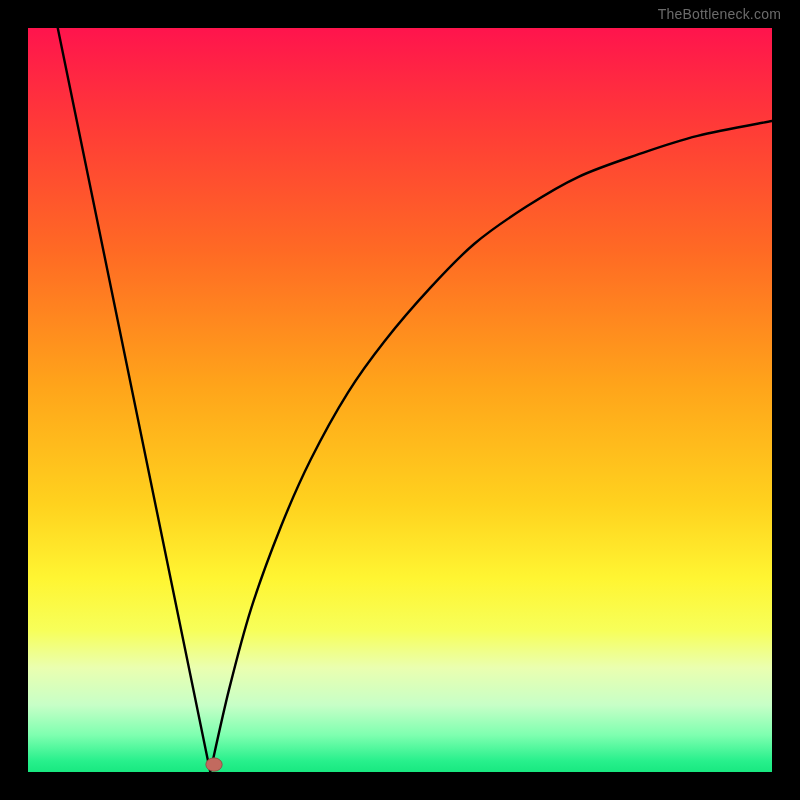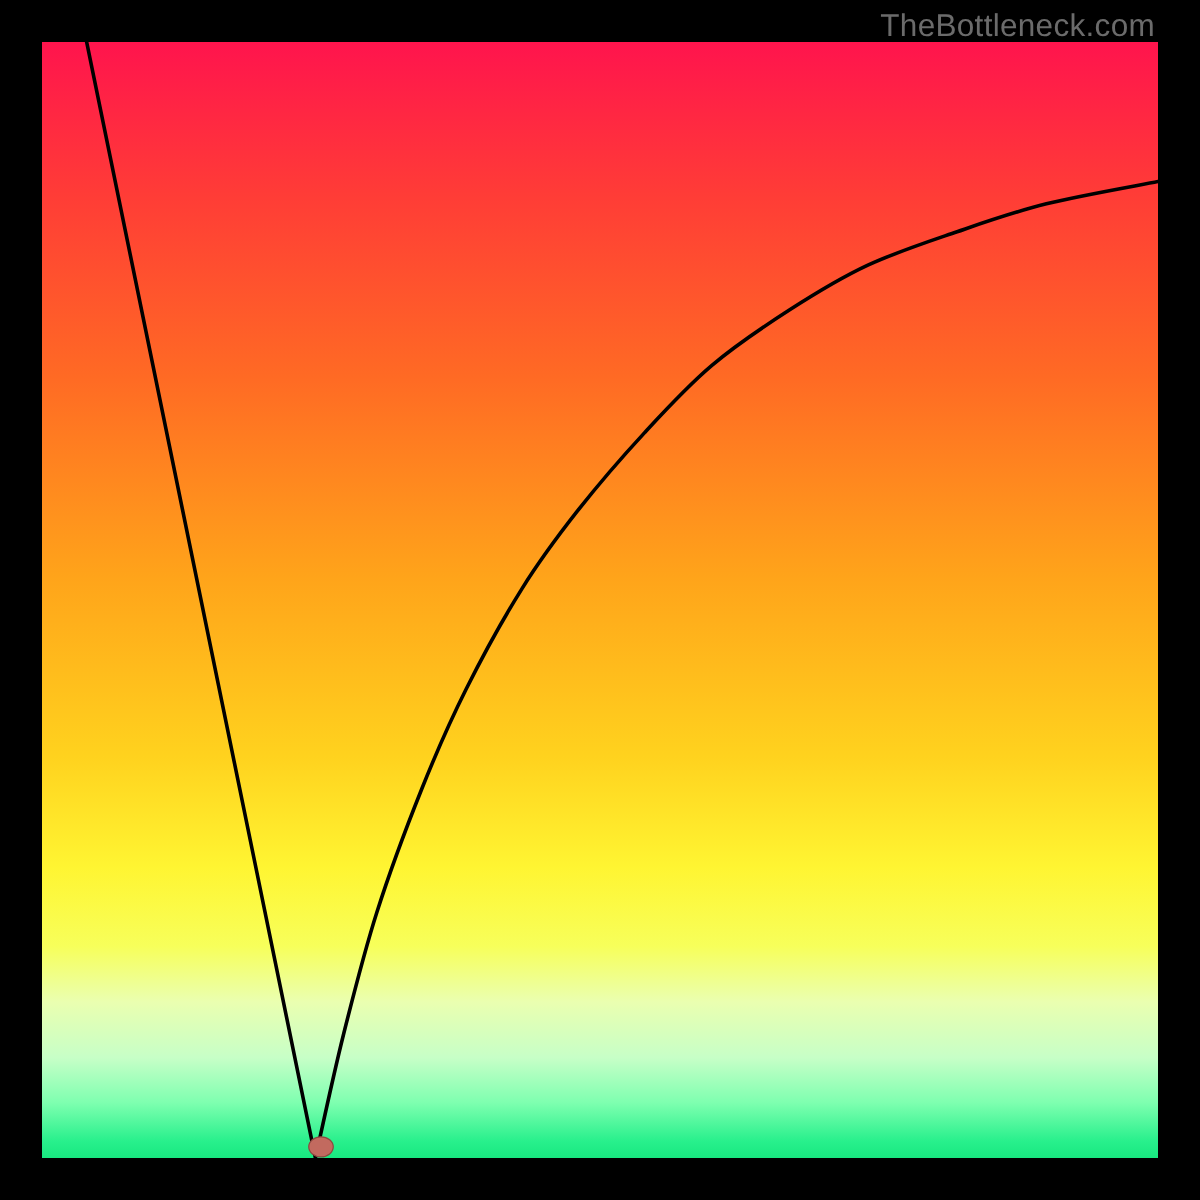--- a/index.html
+++ b/index.html
@@ -1,18 +1,18 @@
 <!DOCTYPE html>
 <html><head>
 <meta charset="utf-8">
 <style>
 html,body{margin:0;padding:0;width:800px;height:800px;overflow:hidden;font-family:Arial,Helvetica,sans-serif}
 .frame{position:relative;width:800px;height:800px;background:#000}
 .plot{position:absolute;left:28px;top:28px;width:744px;height:744px;overflow:hidden}
-.watermark{position:absolute;top:6px;right:30px;color:#6b6b6b;font-size:21px;letter-spacing:.2px}
+.watermark{position:absolute;top:6px;right:19px;color:#6b6b6b;font-size:14px;letter-spacing:.2px}
 svg{display:block}
 </style>
 </head>
 <body>
 
 <div class="frame">
   <div class="watermark">TheBottleneck.com</div>
   <div class="plot">
     <svg id="chart-svg" width="744" height="744" viewBox="0 0 744 744" preserveAspectRatio="none">
       <defs>

